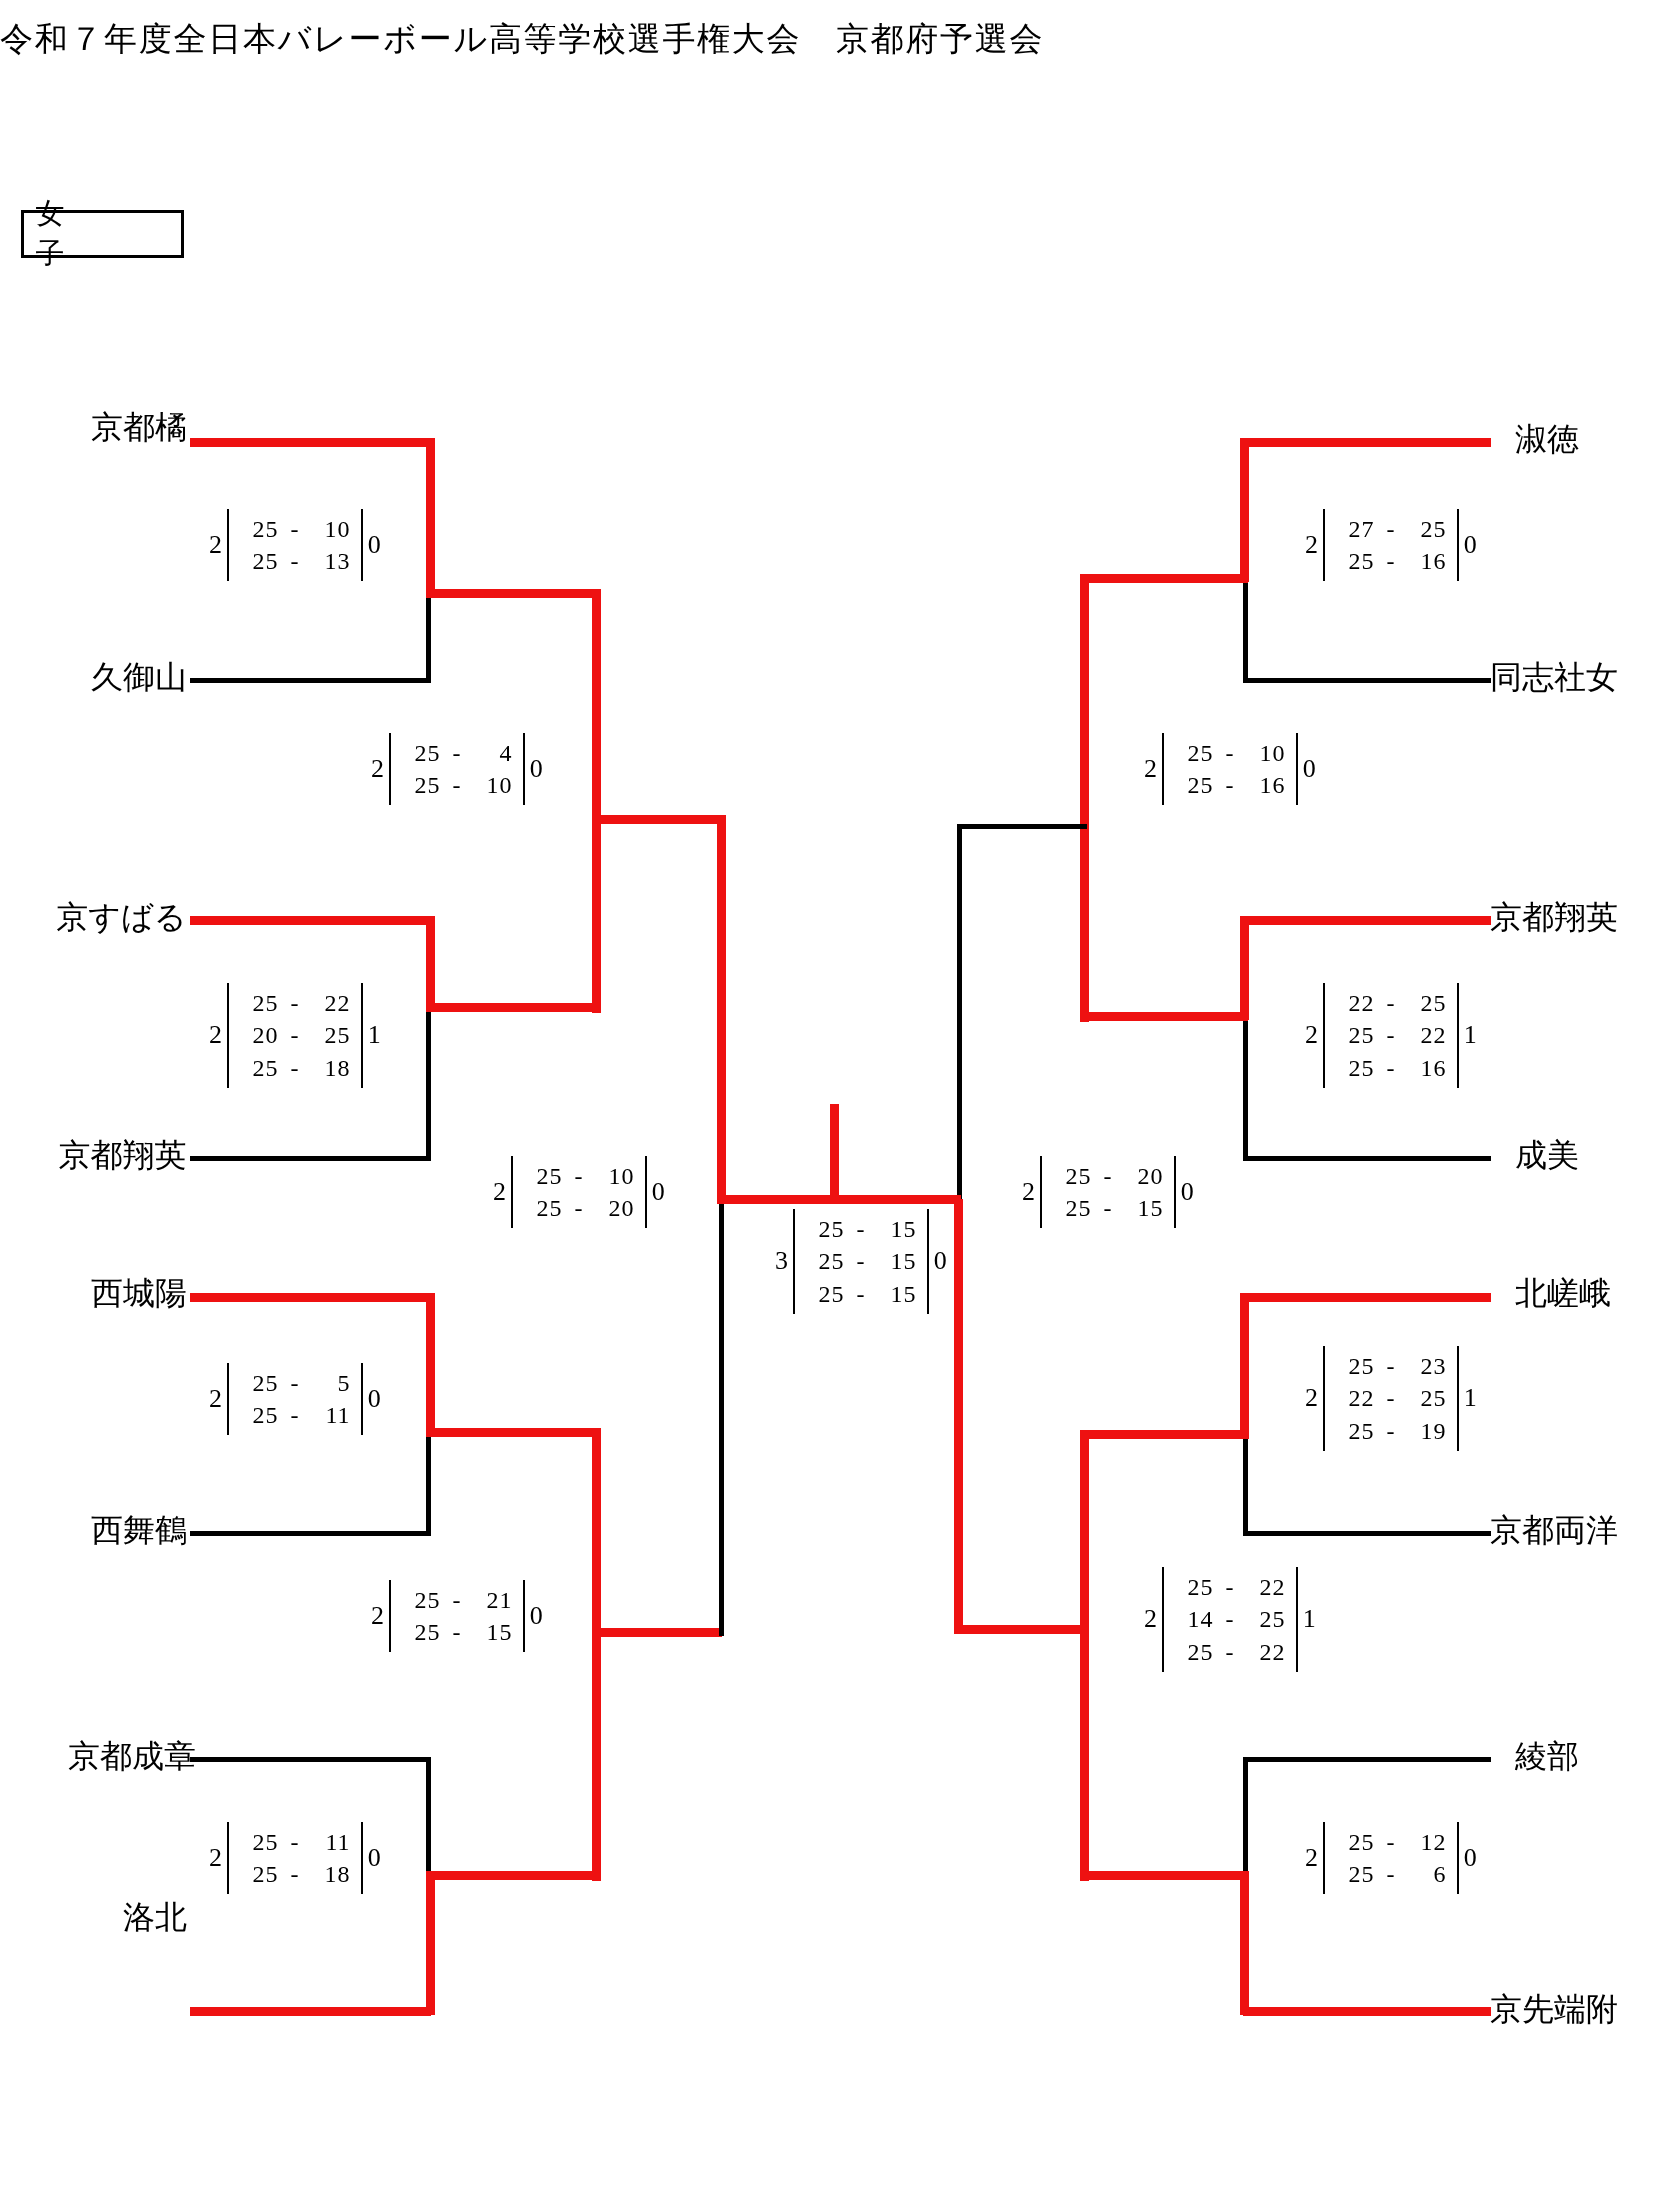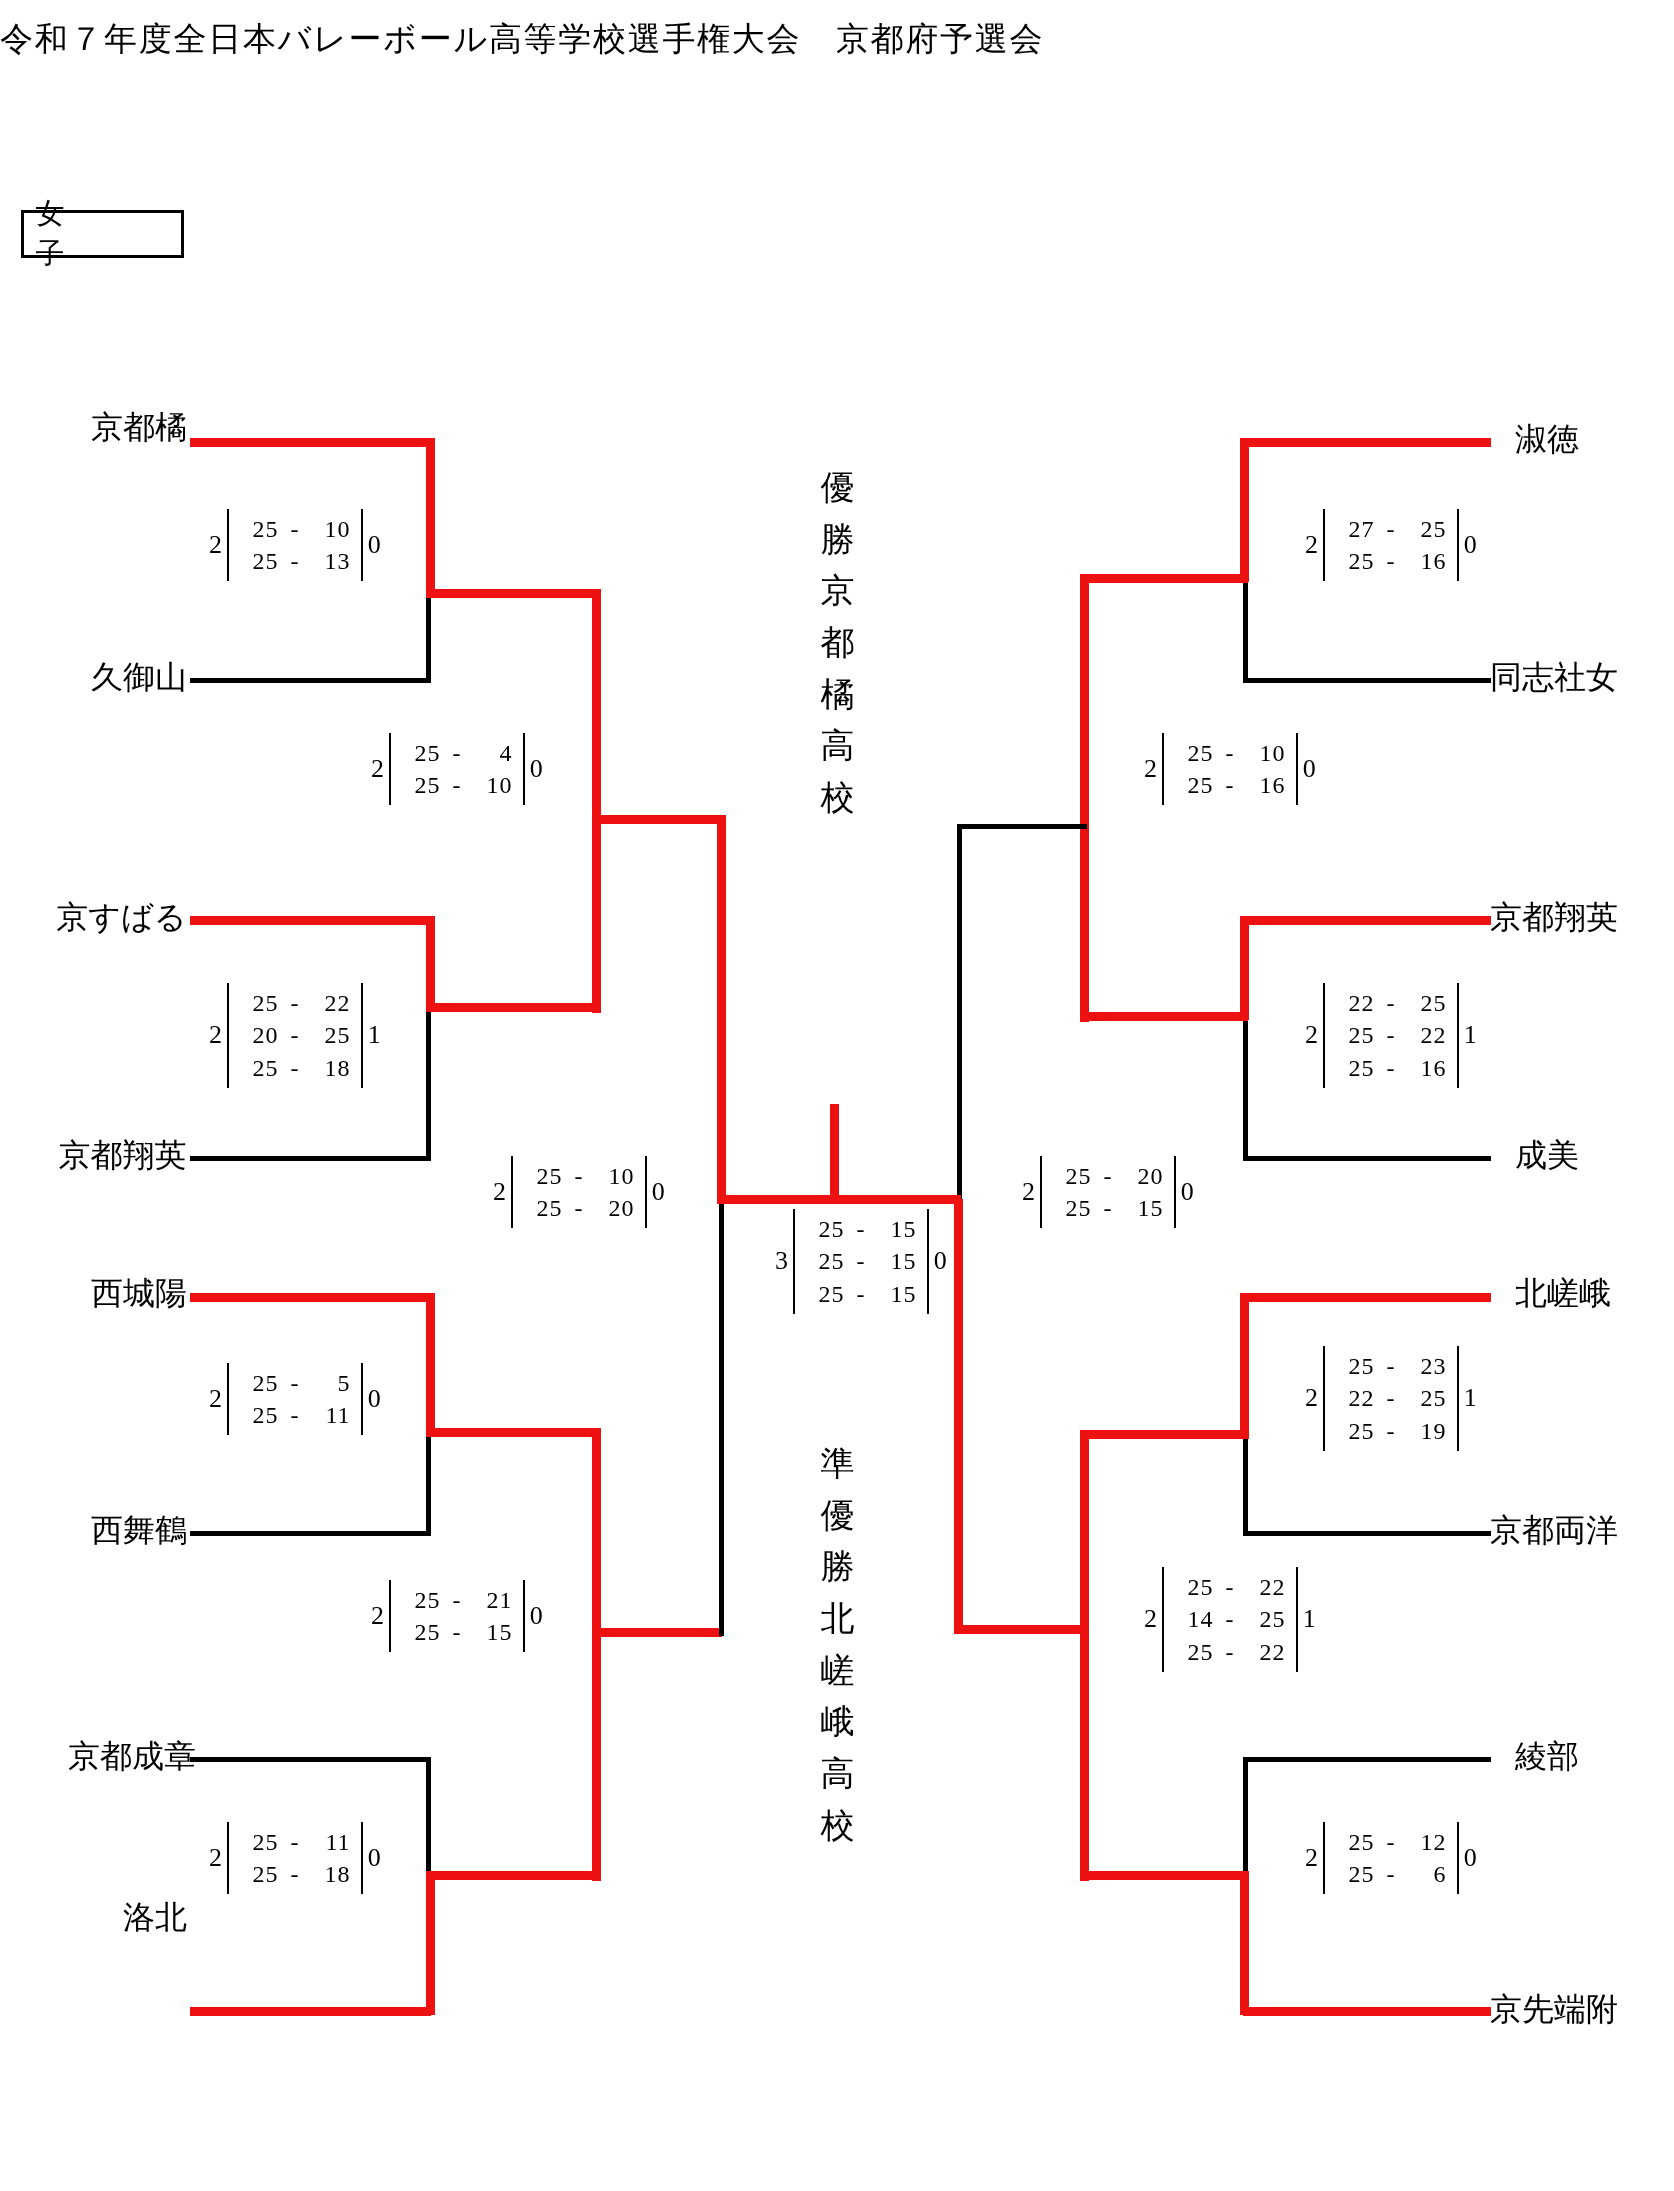--- a/index.html
+++ b/index.html
@@ -472,19 +472,15 @@
         </span>
       <span class="row">
           <span class="a">25</span>
           <span class="d">-</span>
           <span class="b">6</span>
         </span>
     </span>
     <span class="sets-r">0</span>
   </div>
 
-  <div class="vert-label" style="left:815px; top:462px;">優勝
-京都橘高校</div>
-  <div class="vert-label" style="left:815px; top:1438px;">準優勝
-北嵯峨高校</div>
 
 </div>
 
 
 </body></html>

